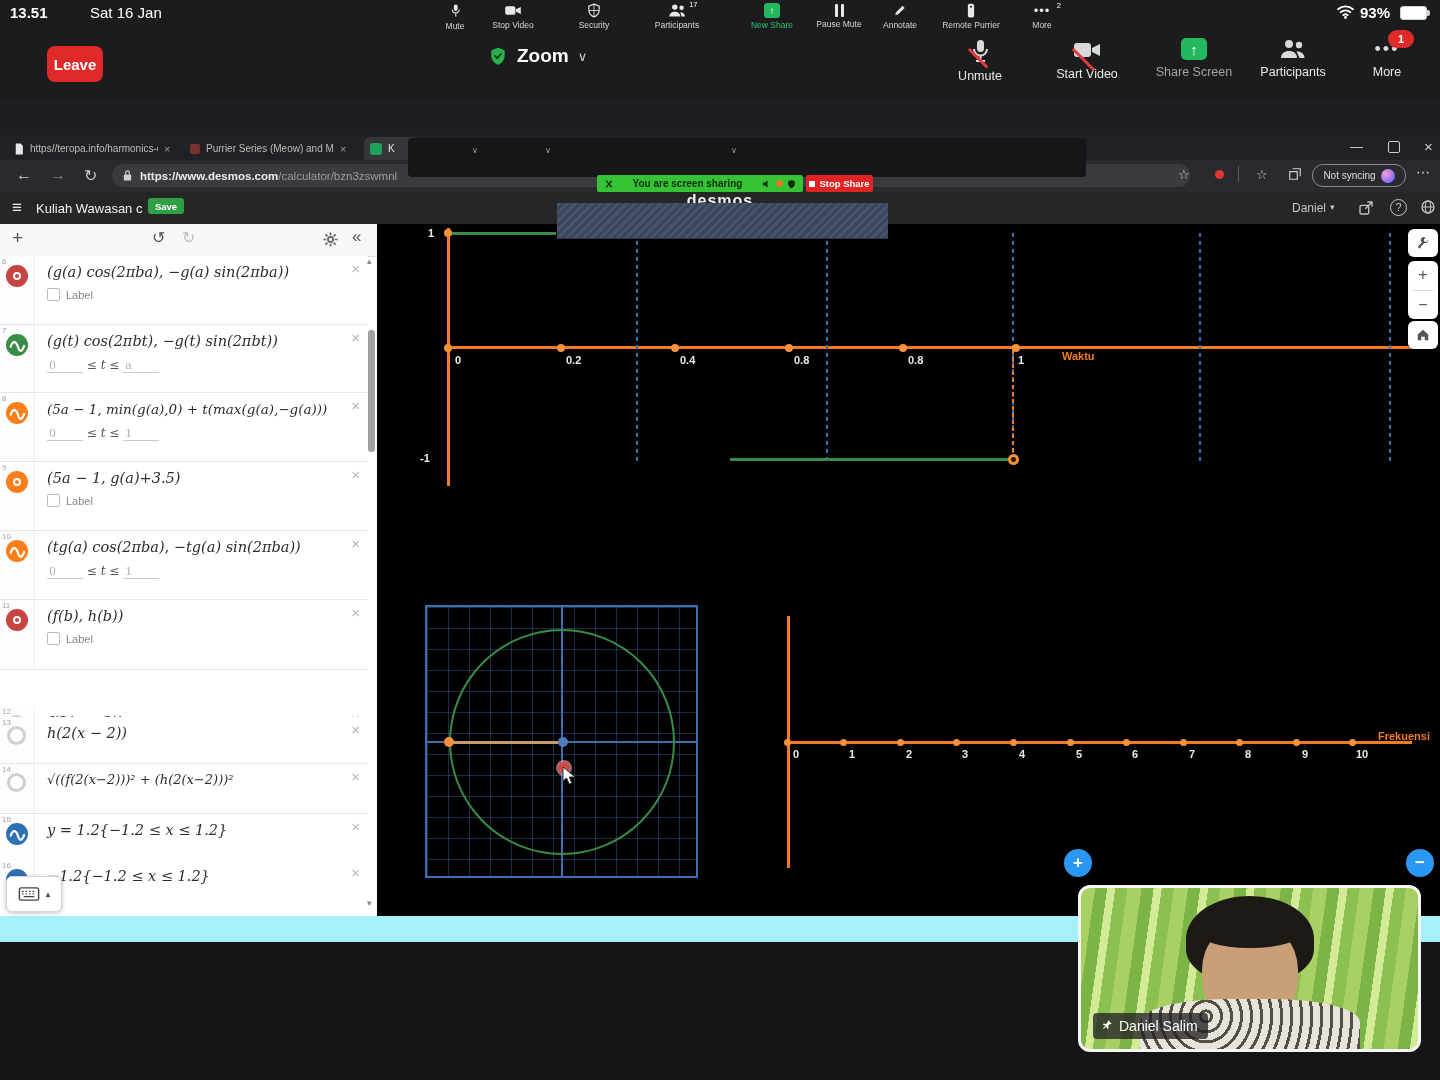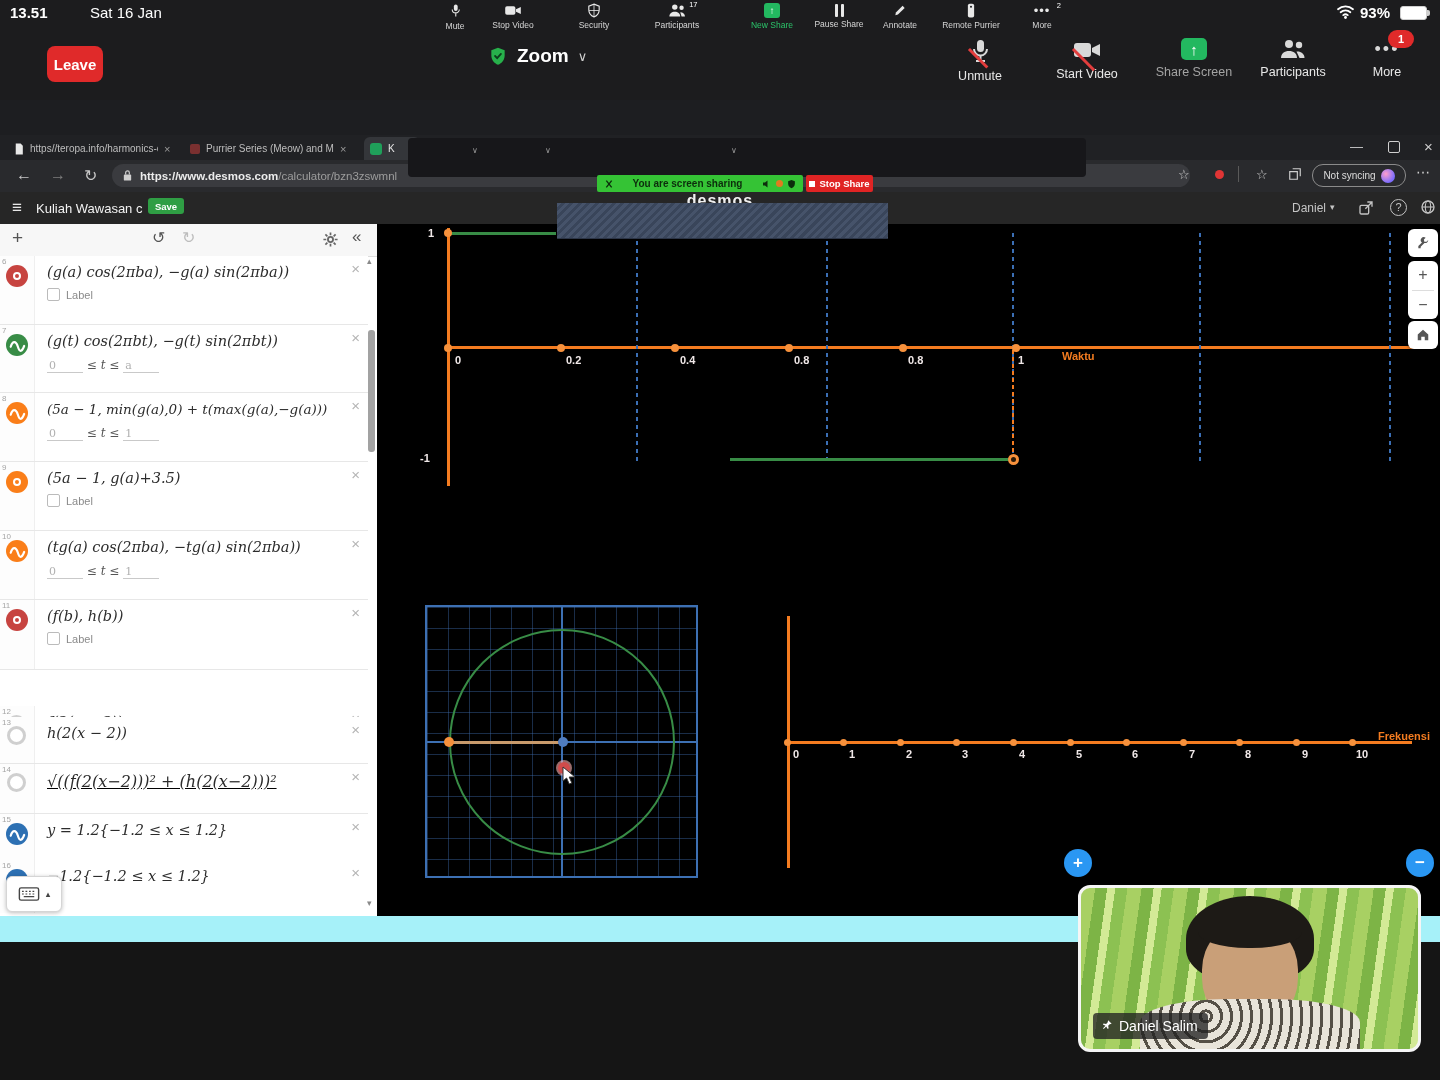--- a/index.html
+++ b/index.html
@@ -500,27 +500,27 @@
     <div class="gutter">
       <span class="expr-num">13</span>
       <span class="eicon hid"></span>
     </div>
     <div class="ebody">
       <div class="math">h(2(x − 2))</div>
       <span class="xdel">×</span>
     </div>
   </div>
 
-  <div class="row" style="top:764px;height:49px;text-decoration:underline;">
+  <div class="row" style="top:764px;height:49px;">
     <div class="gutter">
       <span class="expr-num">14</span>
       <span class="eicon hid"></span>
     </div>
     <div class="ebody">
-      <div class="math" style="font-size:16px;">√((f(2(x−2)))² + (h(2(x−2)))²</div>
+      <div class="math" style="font-size:13px;">√((f(2(x−2)))² + (h(2(x−2)))²</div>
       <span class="xdel">×</span>
     </div>
   </div>
 
   <div class="row" style="top:814px;height:46px;">
     <div class="gutter">
       <span class="expr-num">15</span>
       <span class="eicon" style="background:#2d70b3;">
         <svg width="18" height="18" viewBox="0 0 20 20">
             <path d="M3 12c2-7 6-7 8 0s5 5 7-1" stroke="#fff" stroke-width="2.4" fill="none" stroke-linecap="round"></path>
@@ -602,21 +602,21 @@
   <span class="st-chev" style="left:731px;">∨</span>
   <div class="st-item green" style="left:729px;">
     <span style="width:16px;height:15px;background:#23b860;border-radius:3px;color:#fff;font-size:10px;display:flex;align-items:center;justify-content:center;">↑</span>
     <span class="lbl">New Share</span>
   </div>
   <div class="st-item" style="left:796px;">
     <span class="pausebars">
         <i></i>
         <i></i>
       </span>
-    <span class="lbl">Pause Share</span>
+    <span class="lbl">Pause Mute</span>
   </div>
   <div class="st-item" style="left:857px;">
     <svg width="14" height="15" viewBox="0 0 24 24">
         <path d="M4 20l4.5-1L20 7.5 16.5 4 5 15.5z" fill="#e8e8e8"></path>
       </svg>
     <span class="lbl">Annotate</span>
   </div>
   <div class="st-item" style="left:928px;">
     <svg width="10" height="15" viewBox="0 0 14 24">
         <rect x="2" y="1" width="10" height="22" rx="3" fill="#e8e8e8"></rect>

